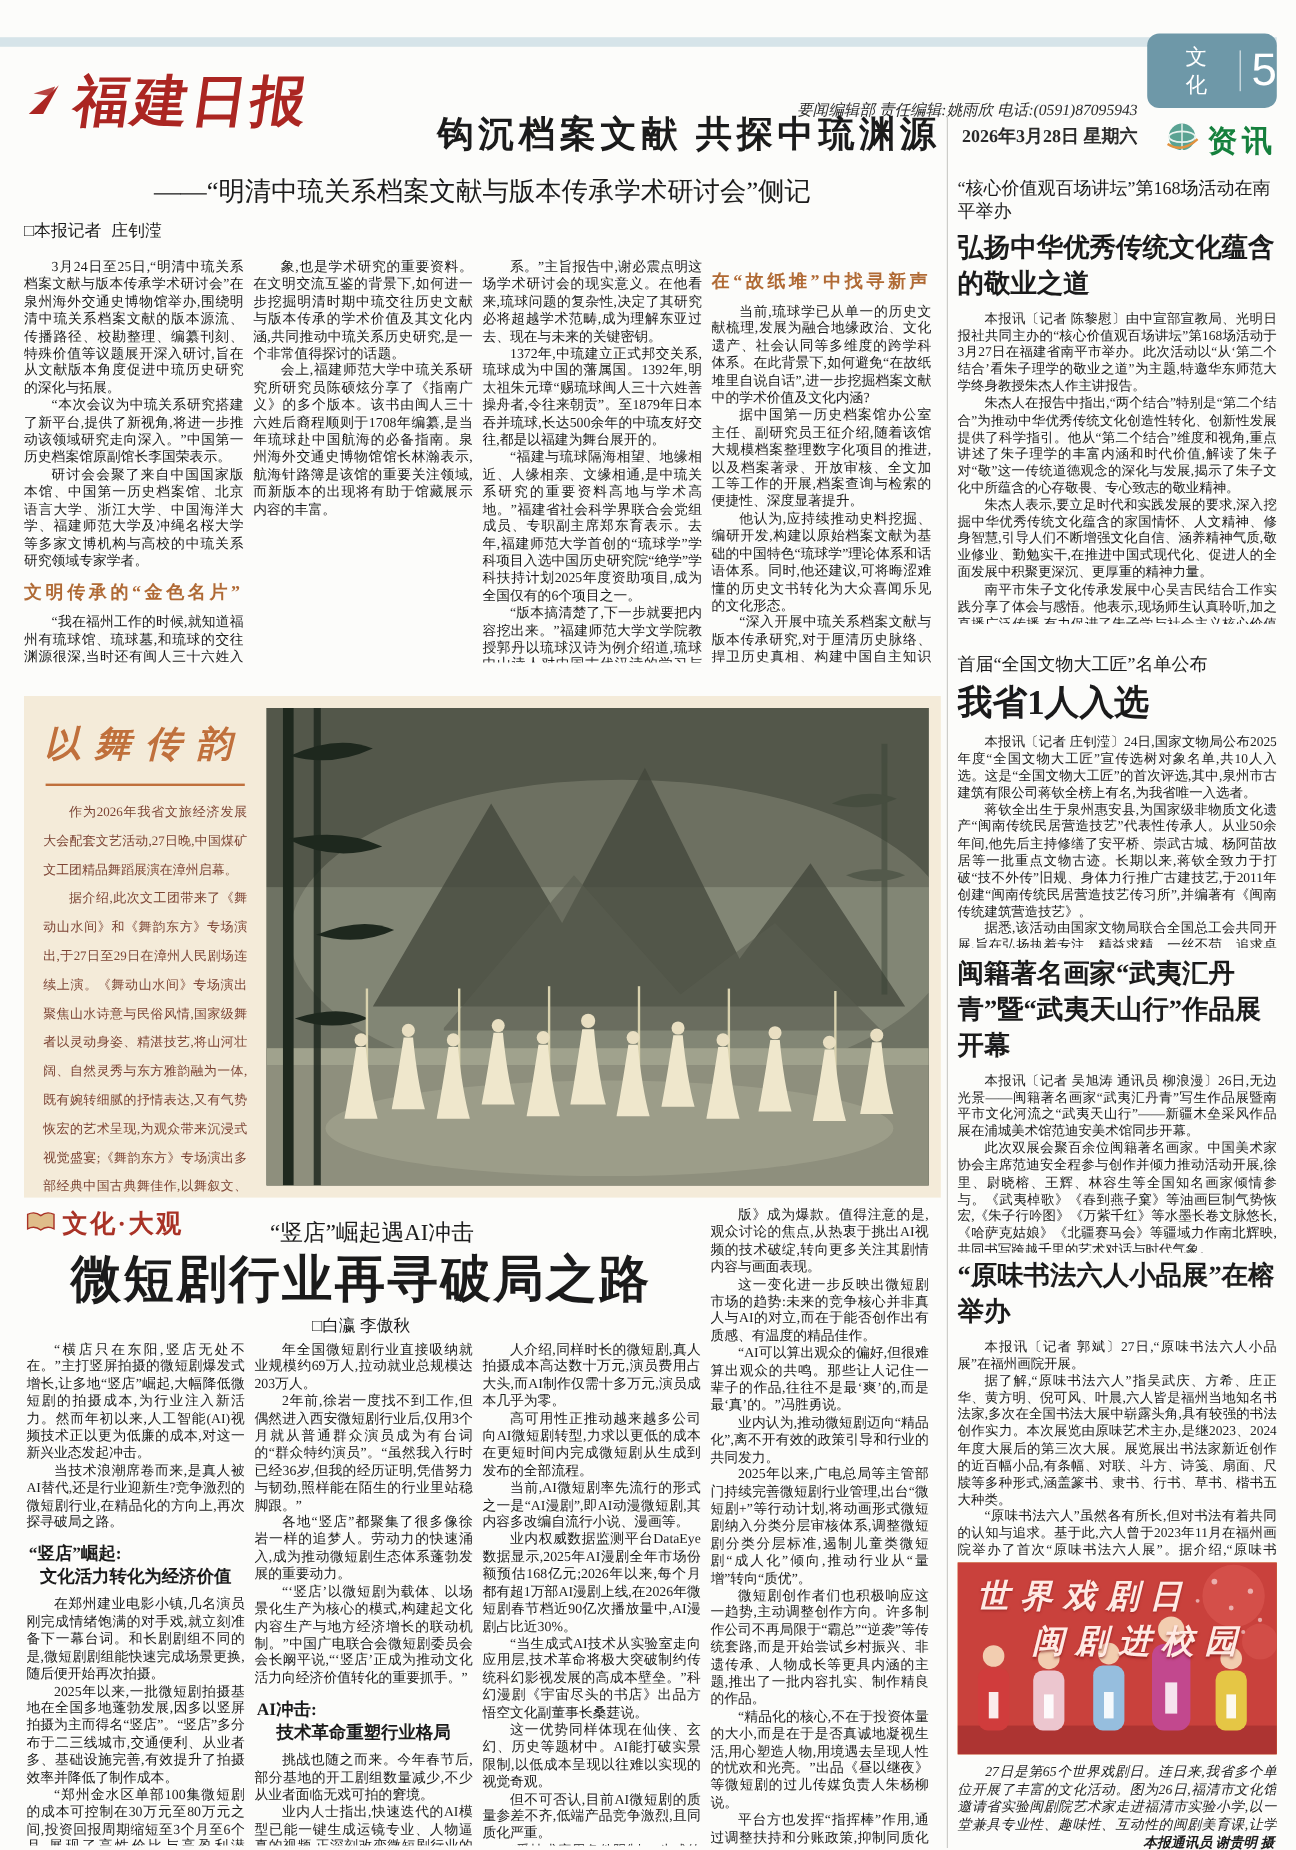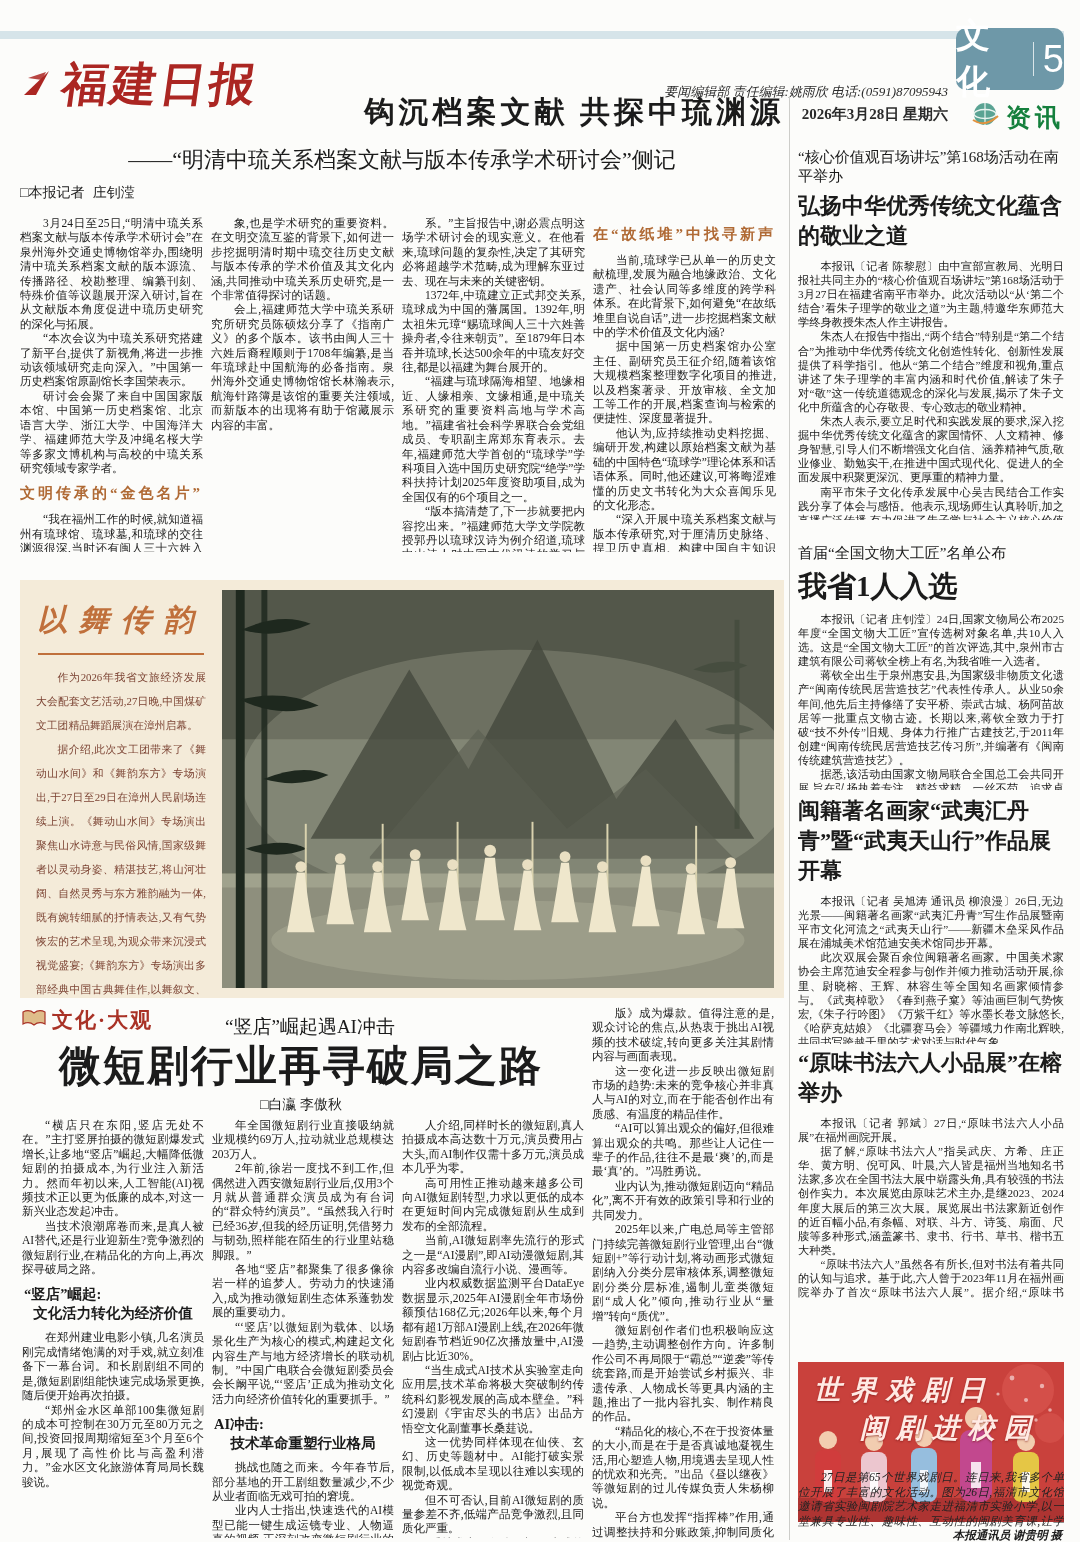--- a/index.html
+++ b/index.html
@@ -9,21 +9,21 @@
   
   .top-band{position:absolute;left:0;top:31px;width:1064px;height:8px;background:#d6e4e9;}
   .logo{position:absolute;left:22px;top:54px;display:flex;align-items:center;gap:8px;}
   .logo-text{font-size:46px;font-weight:bold;color:#ab2622;letter-spacing:3px;
              transform:skewX(-8deg);display:inline-block;font-family:"Liberation Serif",serif;}
   .mast-info{position:absolute;right:132px;top:82px;text-align:right;color:#2a2a2a;}
   .mast-info .l1{font-size:13px;line-height:20px;font-style:italic;}
   .mast-info .l2{font-size:15px;line-height:24px;font-weight:bold;}
   .section-badge{position:absolute;left:956px;top:28px;width:108px;height:62px;background:#6e98a8;
                  border-radius:10px;color:#fff;display:flex;align-items:center;justify-content:center;gap:9px;}
-  .badge-name{font-size:34px;font-weight:bold;letter-spacing:2px;font-family:"Liberation Sans",sans-serif;}
+  .badge-name{font-size:18px;font-weight:normal;letter-spacing:2px;font-family:"Liberation Sans",sans-serif;margin-left:32px;}
   .badge-sep{width:1px;height:34px;background:rgba(255,255,255,.75);}
   .badge-num{font-size:38px;font-family:"Liberation Sans",sans-serif;}
 
   
   .news p{margin:0;text-indent:2em;text-align:justify;font-size:11.5px;line-height:14.4px;}
   .ornhead{color:#b06a35;font-weight:bold;font-size:15px;text-align:center;margin:9px 0;letter-spacing:3px;}
   .subhead-lead{font-weight:bold;font-size:14.5px;margin:9px 0 0 2px;}
   .subhead-main{font-weight:bold;font-size:14.5px;text-align:center;margin:0 0 7px;}
 
   
@@ -66,21 +66,21 @@
             color:#15803d;font-weight:bold;font-size:25px;letter-spacing:4px;font-family:Liberation Serif, serif;}
   .sb-a{position:absolute;left:0;width:266px;overflow:hidden;}
   .sb-a1{top:56px;height:372px;}
   .sb-a2{top:452px;height:246px;}
   .sb-a3{top:704px;height:248px;}
   .sb-a4{top:956px;height:250px;}
   .sb-kicker{font-size:15px;margin:0 0 5px;}
   .sb-h{font-size:22px;line-height:30px;font-weight:bold;margin:0 0 8px;}
   .sb-a2 .sb-h{font-size:29px;line-height:36px;}
   .sb-body p{font-size:11.2px;line-height:14.1px;text-indent:2em;text-align:justify;margin:0;}
-  .sb-photo{position:absolute;top:1270px;height:160px;left:0;right:0;overflow:hidden;background:#c2410c;text-align:right;}
+  .sb-photo{position:absolute;top:1210px;height:160px;left:0;right:0;overflow:hidden;background:#c2410c;text-align:right;}
   .sb-photo svg{width:100%;height:100%;display:block;}
   .sbp-t{position:absolute;color:#ffeae4;font-weight:bold;font-size:27px;letter-spacing:9px;
          font-style:italic;text-shadow:0 1px 2px rgba(120,20,20,.6);}
   .sbp-t1{top:10px;left:16px;}
   .sbp-t2{top:48px;left:62px;}
   .sb-caption{position:absolute;top:1378px;left:0;right:0;height:58px;overflow:hidden;
               font-size:11.5px;line-height:14.6px;font-style:italic;text-indent:2em;text-align:justify;color:#222;}
   .sb-credit{position:absolute;top:1436px;right:2px;font-size:11.5px;font-style:italic;font-weight:bold;}
 </style>
 </head>
@@ -242,20 +242,21 @@
     </div>
     <div class="c-kicker">“竖店”崛起遇AI冲击</div>
     <h2 class="c-headline">微短剧行业再寻破局之路</h2>
     <div class="c-byline">□白瀛 李傲秋</div>
     <div class="c-col cc1">
         <p>“横店只在东阳,竖店无处不在。”主打竖屏拍摄的微短剧爆发式增长,让多地“竖店”崛起,大幅降低微短剧的拍摄成本,为行业注入新活力。然而年初以来,人工智能(AI)视频技术正以更为低廉的成本,对这一新兴业态发起冲击。</p>
         <p>当技术浪潮席卷而来,是真人被AI替代,还是行业迎新生?竞争激烈的微短剧行业,在精品化的方向上,再次探寻破局之路。</p>
         <div class="subhead-lead">“竖店”崛起:</div>
         <div class="subhead-main">文化活力转化为经济价值</div>
         <p>在郑州建业电影小镇,几名演员刚完成情绪饱满的对手戏,就立刻准备下一幕台词。和长剧剧组不同的是,微短剧剧组能快速完成场景更换,随后便开始再次拍摄。</p>
+        <p>2025年以来,一批微短剧拍摄基地在全国多地蓬勃发展,因多以竖屏拍摄为主而得名“竖店”。“竖店”多分布于二三线城市,交通便利、从业者多、基础设施完善,有效提升了拍摄效率并降低了制作成本。</p>
         <p>“郑州金水区单部100集微短剧的成本可控制在30万元至80万元之间,投资回报周期缩短至3个月至6个月,展现了高性价比与高盈利潜力。”金水区文化旅游体育局局长魏骏说。</p>
       </div>
     <div class="c-col cc2">
         <p>年全国微短剧行业直接吸纳就业规模约69万人,拉动就业总规模达203万人。</p>
         <p>2年前,徐岩一度找不到工作,但偶然进入西安微短剧行业后,仅用3个月就从普通群众演员成为有台词的“群众特约演员”。“虽然我入行时已经36岁,但我的经历证明,凭借努力与韧劲,照样能在陌生的行业里站稳脚跟。”</p>
         <p>各地“竖店”都聚集了很多像徐岩一样的追梦人。劳动力的快速涌入,成为推动微短剧生态体系蓬勃发展的重要动力。</p>
         <p>“‘竖店’以微短剧为载体、以场景化生产为核心的模式,构建起文化内容生产与地方经济增长的联动机制。”中国广电联合会微短剧委员会会长阚平说,“‘竖店’正成为推动文化活力向经济价值转化的重要抓手。”</p>
         <div class="subhead-lead">AI冲击:</div>
         <div class="subhead-main">技术革命重塑行业格局</div>
         <p>挑战也随之而来。今年春节后,部分基地的开工剧组数量减少,不少从业者面临无戏可拍的窘境。</p>

